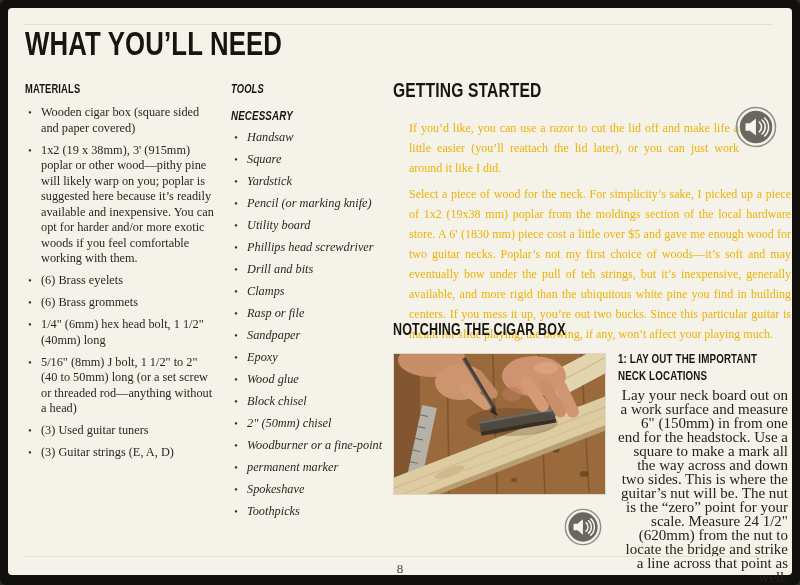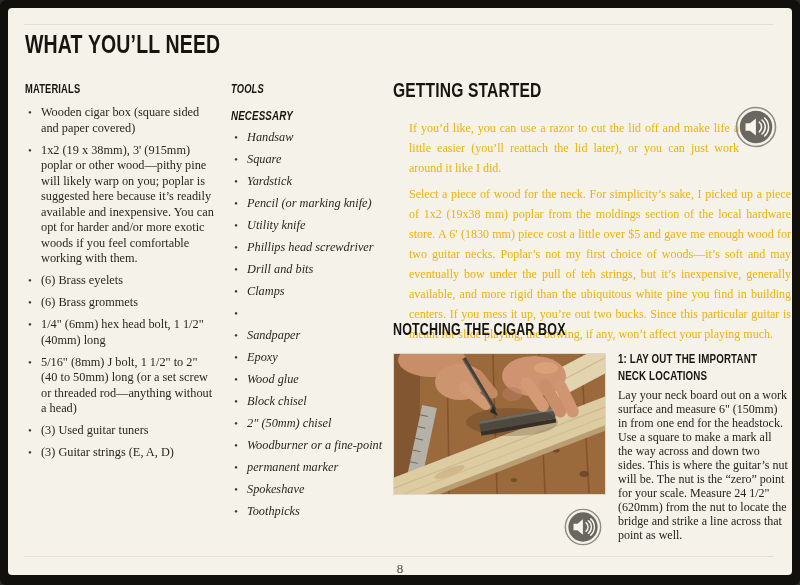--- a/index.html
+++ b/index.html
@@ -5,41 +5,41 @@
   html,body{margin:0;padding:0;background:#2b2b2b;}
   .frame{position:relative;width:800px;height:585px;background:#11100d;border-radius:6px;overflow:hidden;
          font-family:"Liberation Serif",serif;color:#26231d;}
   .page{position:absolute;left:8px;top:8px;right:8px;bottom:10px;background:#f5f2ea;border-radius:4px;}
   .cond{display:inline-block;font-family:"Liberation Sans",sans-serif;font-weight:700;
         transform:scaleX(0.78);transform-origin:0 50%;white-space:nowrap;color:#17150f;letter-spacing:.2px;}
   .rule{position:absolute;height:1px;background:#e7dfcd;}
   .top-rule{left:24px;top:24px;width:749px;}
   .foot-rule{left:24px;top:556px;width:749px;}
   h1,h2,h3,h4{margin:0;padding:0;}
-  .title{position:absolute;left:25px;top:30px;font-size:25px;line-height:28px;}
+  .title{position:absolute;left:25px;top:30px;font-size:33px;line-height:28px;}
   .col{position:absolute;top:79px;}
   .col h2{font-size:12px;line-height:20px;}
   .col h3{font-size:12.5px;line-height:15px;margin-top:10px;}
   .mats{left:25px;width:190px;}
   .tools{left:231px;width:160px;font-style:italic;}
   ul{list-style:none;margin:6px 0 0 0;padding:0;font-size:12.3px;line-height:15.5px;color:#2a271f;}
   li{display:flex;margin:0 0 6.5px 0;}
   .blt{flex:none;width:13px;font-size:11px;color:#3a362c;padding-left:3px;}
   .itxt{flex:1;}
   .tools .itxt{max-width:148px;}
   .gs-h{position:absolute;left:393px;top:80px;font-size:20px;line-height:20px;}
   .bodyp{position:absolute;margin:16px;font-size:12px;line-height:20px;text-align:justify;color:#eab308;}
   .p1{left:393px;top:102px;width:330px;}
   .p2{left:393px;top:168px;width:382px;}
   .notch-h{position:absolute;left:393px;top:320px;font-size:16px;line-height:20px;}
   .photo{position:absolute;left:394px;top:354px;width:211px;height:140px;outline:1px solid #e0d8c6;}
   .photo svg{display:block;}
   .step{position:absolute;left:618px;top:351px;width:170px;}
   .step-hd{font-size:12.5px;line-height:16.5px;white-space:normal;width:200px;}
-  .step p{margin:4px 0 0 0;font-size:12px;line-height:14px;color:#26231d;}
+  .step p{margin:4px 0 0 0;font-size:15px;line-height:14px;color:#26231d;text-align:right;}
   .audio{position:absolute;width:42px;height:42px;cursor:pointer;}
   .a1{left:735px;top:106px;}
   .a2{left:564px;top:508px;width:38px;height:38px;}
   .a2 svg{width:38px;height:38px;}
   .page-num{position:absolute;left:0;top:561px;width:800px;text-align:center;
             font-size:13px;color:#4a463c;}
 </style>
 </head>
 <body>
 
@@ -102,36 +102,37 @@
         <li>
           <span class="blt">•</span>
           <span class="itxt">Yardstick</span>
         </li>
         <li>
           <span class="blt">•</span>
           <span class="itxt">Pencil (or marking knife)</span>
         </li>
         <li>
           <span class="blt">•</span>
-          <span class="itxt">Utility knife</span>
+          <span class="itxt">Utility board</span>
         </li>
         <li>
           <span class="blt">•</span>
           <span class="itxt">Phillips head screwdriver</span>
         </li>
         <li>
           <span class="blt">•</span>
           <span class="itxt">Drill and bits</span>
         </li>
         <li>
           <span class="blt">•</span>
           <span class="itxt">Clamps</span>
         </li>
         <li>
           <span class="blt">•</span>
+          <span class="itxt">Rasp or file</span>
         </li>
         <li>
           <span class="blt">•</span>
           <span class="itxt">Sandpaper</span>
         </li>
         <li>
           <span class="blt">•</span>
           <span class="itxt">Epoxy</span>
         </li>
         <li>

